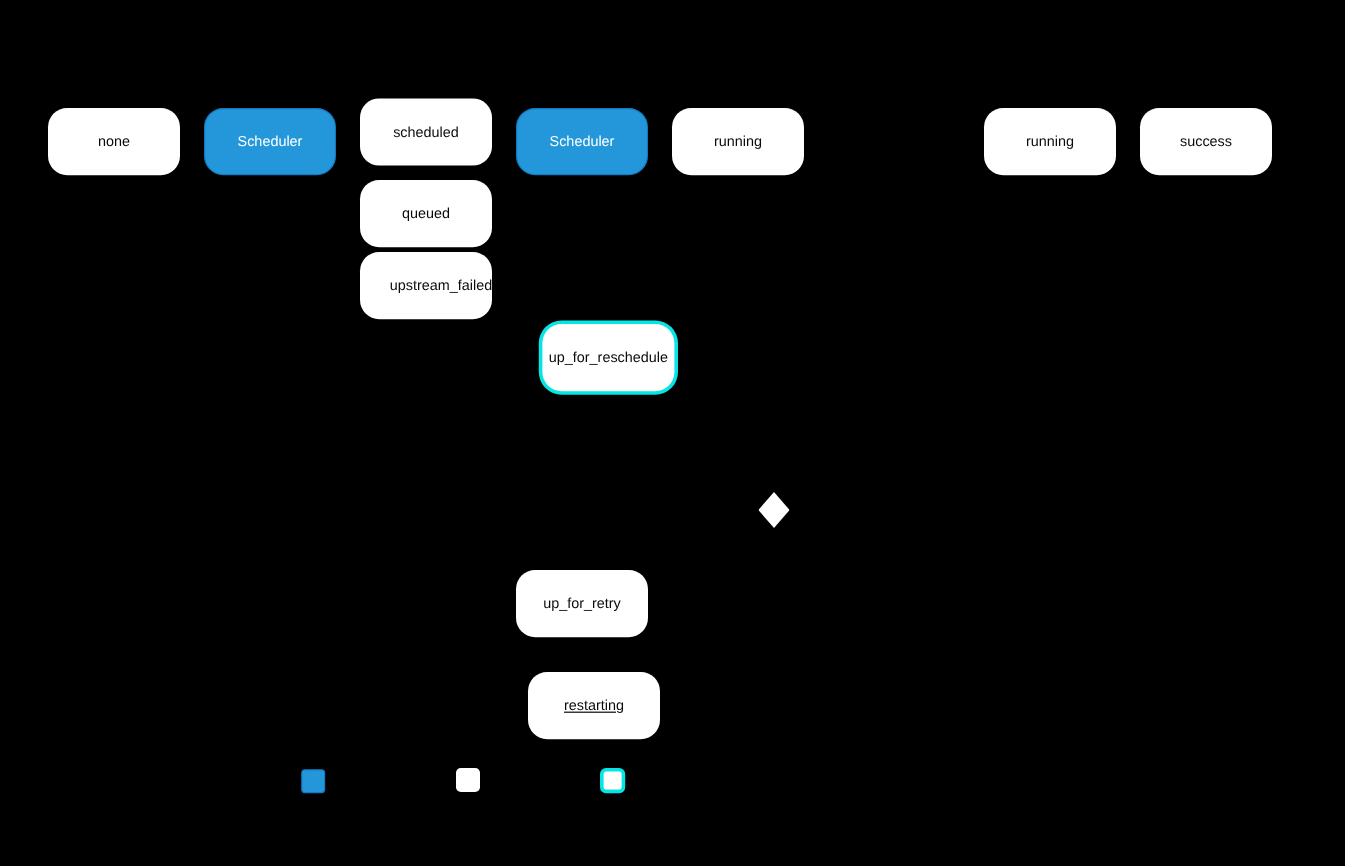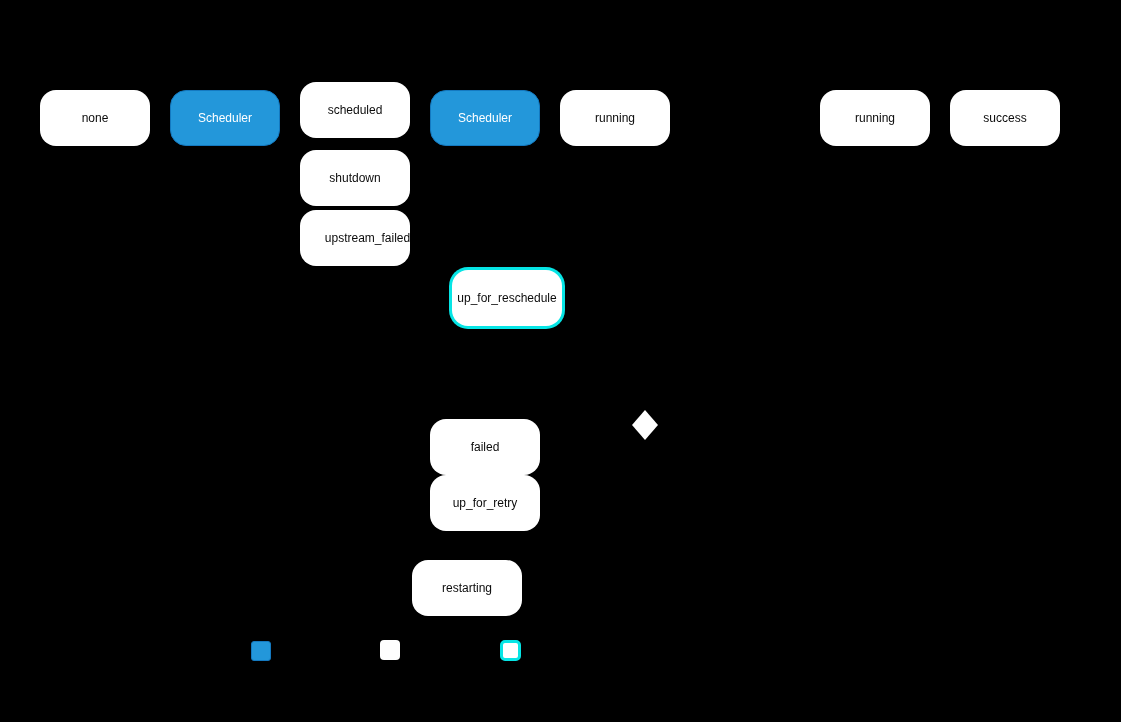--- a/index.html
+++ b/index.html
@@ -77,27 +77,26 @@
 <div id="stage">
 
   <div class="node state" style="left:40px;  top:42px;">none</div>
   <div class="node component" style="left:170px; top:42px;">Scheduler</div>
   <div class="node state" style="left:300px; top:34px;">scheduled</div>
   <div class="node component" style="left:430px; top:42px;">Scheduler</div>
   <div class="node state" style="left:560px; top:42px;">running</div>
   <div class="node state" style="left:950px; top:42px;">success</div>
   <div class="node state" style="left:820px; top:42px;">running</div>
 
-  <div class="node state" style="left:300px; top:102px;">shutdown</div>
+  <div class="node state" style="left:300px; top:102px;">queued</div>
   <div class="node state" style="left:300px; top:162px;padding-left:25px;">upstream_failed</div>
 
   <div class="node state highlighted" style="left:452px; top:222px;">up_for_reschedule</div>
-  <div class="node state" style="left:430px; top:371px;">failed</div>
   <div class="node state" style="left:430px; top:427px;">up_for_retry</div>
-  <div class="node state" style="left:412px; top:512px;">restarting</div>
+  <div class="node state" style="left:440px; top:512px;text-decoration:underline;">restarting</div>
 
   <div class="diamond"></div>
 
   <div class="swatch component-swatch"></div>
   <div class="swatch state-swatch"></div>
   <div class="swatch highlighted-swatch"></div>
 
 </div>
 
 </body></html>

